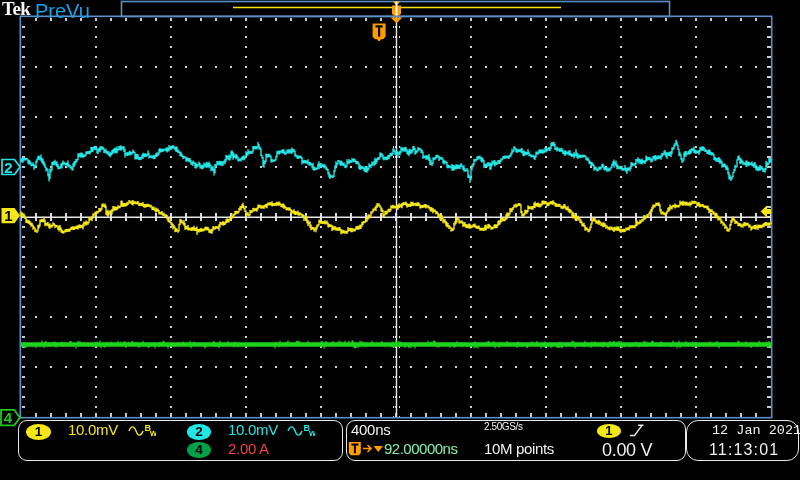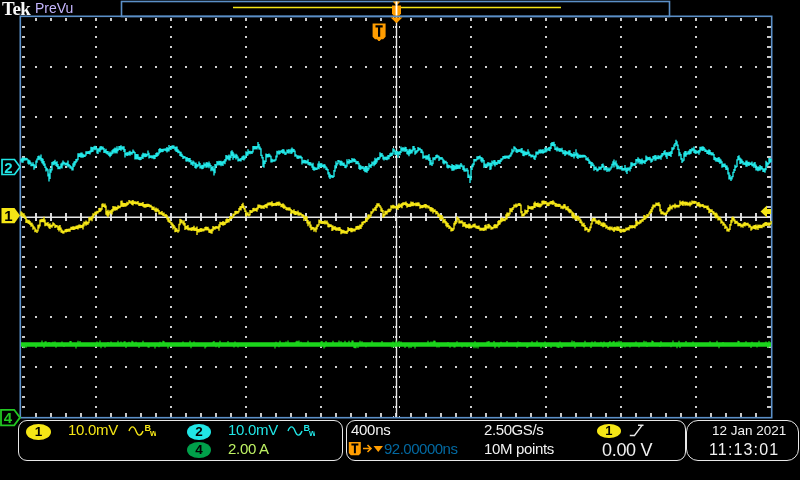--- a/index.html
+++ b/index.html
@@ -1042,52 +1042,52 @@
 <g font-family="Liberation Sans, sans-serif">
 <path d="M2 159.5 h12.5 l5.5 7.5 l-5.5 7.5 H2 Z" fill="#000" stroke="#21e6e6" stroke-width="1.7"></path>
 <text x="8.5" y="172.5" fill="#21e6e6" font-size="15" font-weight="bold" text-anchor="middle">2</text>
 <path d="M1.5 208 h13 l5.5 7.6 l-5.5 7.6 h-13 Z" fill="#f5e616"></path>
 <text x="8.5" y="221.2" fill="#000" font-size="15" font-weight="bold" text-anchor="middle">1</text>
 <path d="M1 409.8 h13.2 l5.8 7.8 l-5.8 7.8 H1 Z" fill="#000" stroke="#22c822" stroke-width="1.8"></path>
 <text x="8" y="423.3" fill="#22c822" font-size="15" font-weight="bold" text-anchor="middle">4</text>
 </g>
 </svg>
 <div class="t" style="left:2px;top:-2.5px;font-family:'Liberation Serif',serif;font-weight:bold;font-size:19px;color:#f8f8f8;letter-spacing:-0.5px">Tek</div>
-<div class="t" style="left:35px;top:0px;font-size:14px;color:#c4b5fd;">PreVu</div>
+<div class="t" style="left:35px;top:0px;font-size:20px;color:#0ea5e9;">PreVu</div>
 
 <div class="box" style="left:18px;top:420px;width:323px;height:39px;"></div>
 <div class="badge" style="left:26px;top:423.5px;width:25px;height:16px;background:#f5e616;font-size:13.5px;line-height:16px;">1</div>
 <div class="t" style="left:68px;top:421px;font-size:15px;letter-spacing:-0.3px;color:#f5e616;">10.0mV</div>
 <div class="badge" style="left:187px;top:423.5px;width:24px;height:16px;background:#21e6e6;font-size:13.5px;line-height:16px;">2</div>
 <div class="t" style="left:228px;top:421px;font-size:15px;letter-spacing:-0.3px;color:#21e6e6;">10.0mV</div>
 <div class="badge" style="left:187px;top:442px;width:24px;height:16px;background:#00a04a;font-size:13.5px;line-height:16px;">4</div>
-<div class="t" style="left:228px;top:439.5px;font-size:15px;letter-spacing:-0.3px;color:#bef264;">2.00 A</div>
+<div class="t" style="left:228px;top:439.5px;font-size:15px;letter-spacing:-0.3px;color:#ef4444;">2.00 A</div>
 <svg width="28" height="14" viewBox="0 0 28 14" style="position:absolute;left:128px;top:424px">
  <path d="M1 7 C3 1.5,6 1.5,8 7 C10 12.5,13 12.5,15 7" fill="none" stroke="#f5e616" stroke-width="1.4"></path>
  <text x="16.5" y="7" font-size="9" font-weight="bold" fill="#f5e616" font-family="Liberation Sans">B</text>
  <text x="22" y="12" font-size="9" font-weight="bold" fill="#f5e616" font-family="Liberation Sans">w</text>
 </svg>
 <svg width="28" height="14" viewBox="0 0 28 14" style="position:absolute;left:287px;top:424px">
  <path d="M1 7 C3 1.5,6 1.5,8 7 C10 12.5,13 12.5,15 7" fill="none" stroke="#21e6e6" stroke-width="1.4"></path>
  <text x="16.5" y="7" font-size="9" font-weight="bold" fill="#21e6e6" font-family="Liberation Sans">B</text>
  <text x="22" y="12" font-size="9" font-weight="bold" fill="#21e6e6" font-family="Liberation Sans">w</text>
 </svg>
 
 <div class="box" style="left:346px;top:420px;width:338px;height:39px;"></div>
 <div class="t w" style="left:351px;top:420.5px;font-size:15px;letter-spacing:-0.3px;">400ns</div>
-<div class="t w" style="left:484px;top:420.5px;font-size:15px;letter-spacing:-0.4px;text-align:center;">2.50GS/s</div>
+<div class="t w" style="left:484px;top:420.5px;font-size:10px;letter-spacing:-0.4px;text-align:center;">2.50GS/s</div>
 <div class="t w" style="left:484px;top:439.5px;font-size:15px;letter-spacing:-0.35px;">10M points</div>
 <div class="t w" style="left:602px;top:439.5px;font-size:18px;letter-spacing:-0.3px;">0.00 V</div>
 <div class="badge" style="left:596.5px;top:423.5px;width:24.5px;height:14.5px;background:#f5e616;font-size:13px;line-height:14.5px;">1</div>
 <svg width="16" height="13" viewBox="0 0 16 13" style="position:absolute;left:629px;top:424px">
  <path d="M0.8 11.5 h4.7 L13.2 1.2 M9 1.2 H14.5" stroke="#e8e8e8" stroke-width="1.4" fill="none"></path>
 </svg>
 <svg width="40" height="17" viewBox="0 0 40 17" style="position:absolute;left:348px;top:441px">
  <path d="M0.8 1 h12 v11 l-2 2.2 h-8 l-2 -2.2 Z" fill="#ff9d00"></path>
  <path d="M3.4 3.6 h7 M6.9 3.6 v8.6" stroke="#000" stroke-width="2" fill="none"></path>
  <path d="M15 7.5 h7 M19.5 4 l3.5 3.5 l-3.5 3.5" stroke="#ff9d00" stroke-width="1.6" fill="none"></path>
  <path d="M25.5 5 h9.5 l-4.75 6 Z" fill="#ff9d00"></path>
 </svg>
-<div class="t" style="left:384px;top:439.5px;font-size:15px;letter-spacing:-0.5px;color:#0369a1;">92.00000ns</div>
+<div class="t" style="left:384px;top:439.5px;font-size:15px;letter-spacing:-0.5px;color:#86efac;">92.00000ns</div>
 
 <div class="box" style="left:686px;top:420px;width:111px;height:39px;border-radius:12px;"></div>
-<div class="t w" style="left:712px;top:423px;font-size:13.5px;">12 Jan 2021</div>
+<div class="t w" style="left:712px;top:423px;font-size:13.5px;font-family:Liberation Mono, monospace;">12 Jan 2021</div>
 <div class="t w" style="left:709px;top:441px;font-size:16px;letter-spacing:1.15px;">11:13:01</div>
 </div>
 </body></html>

